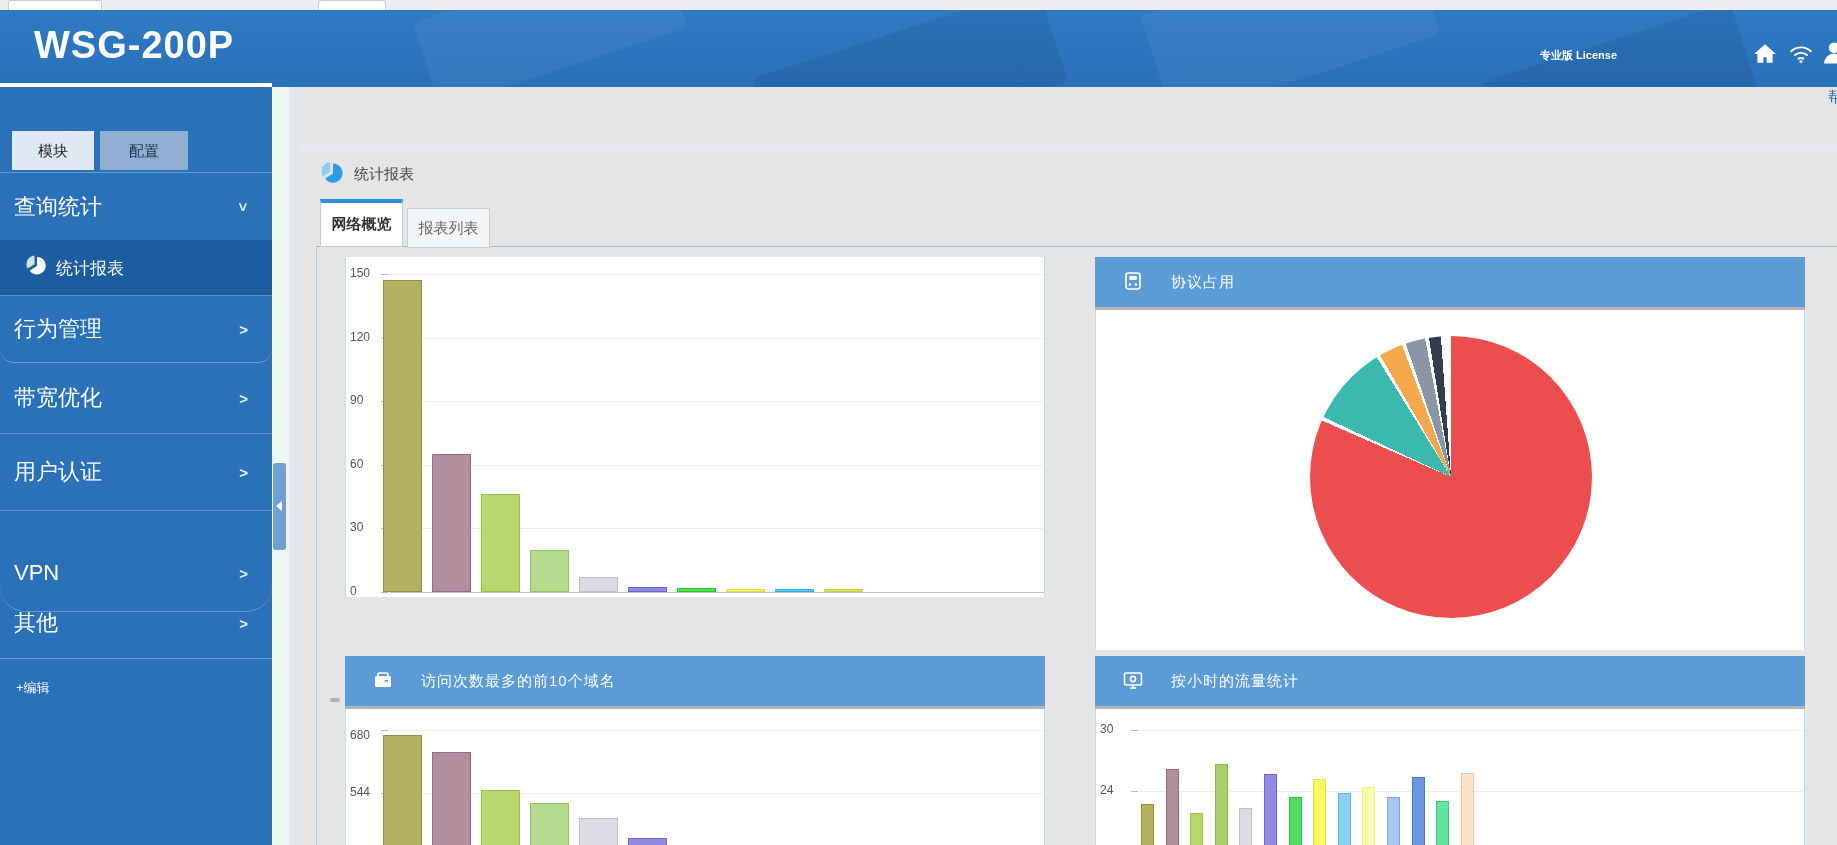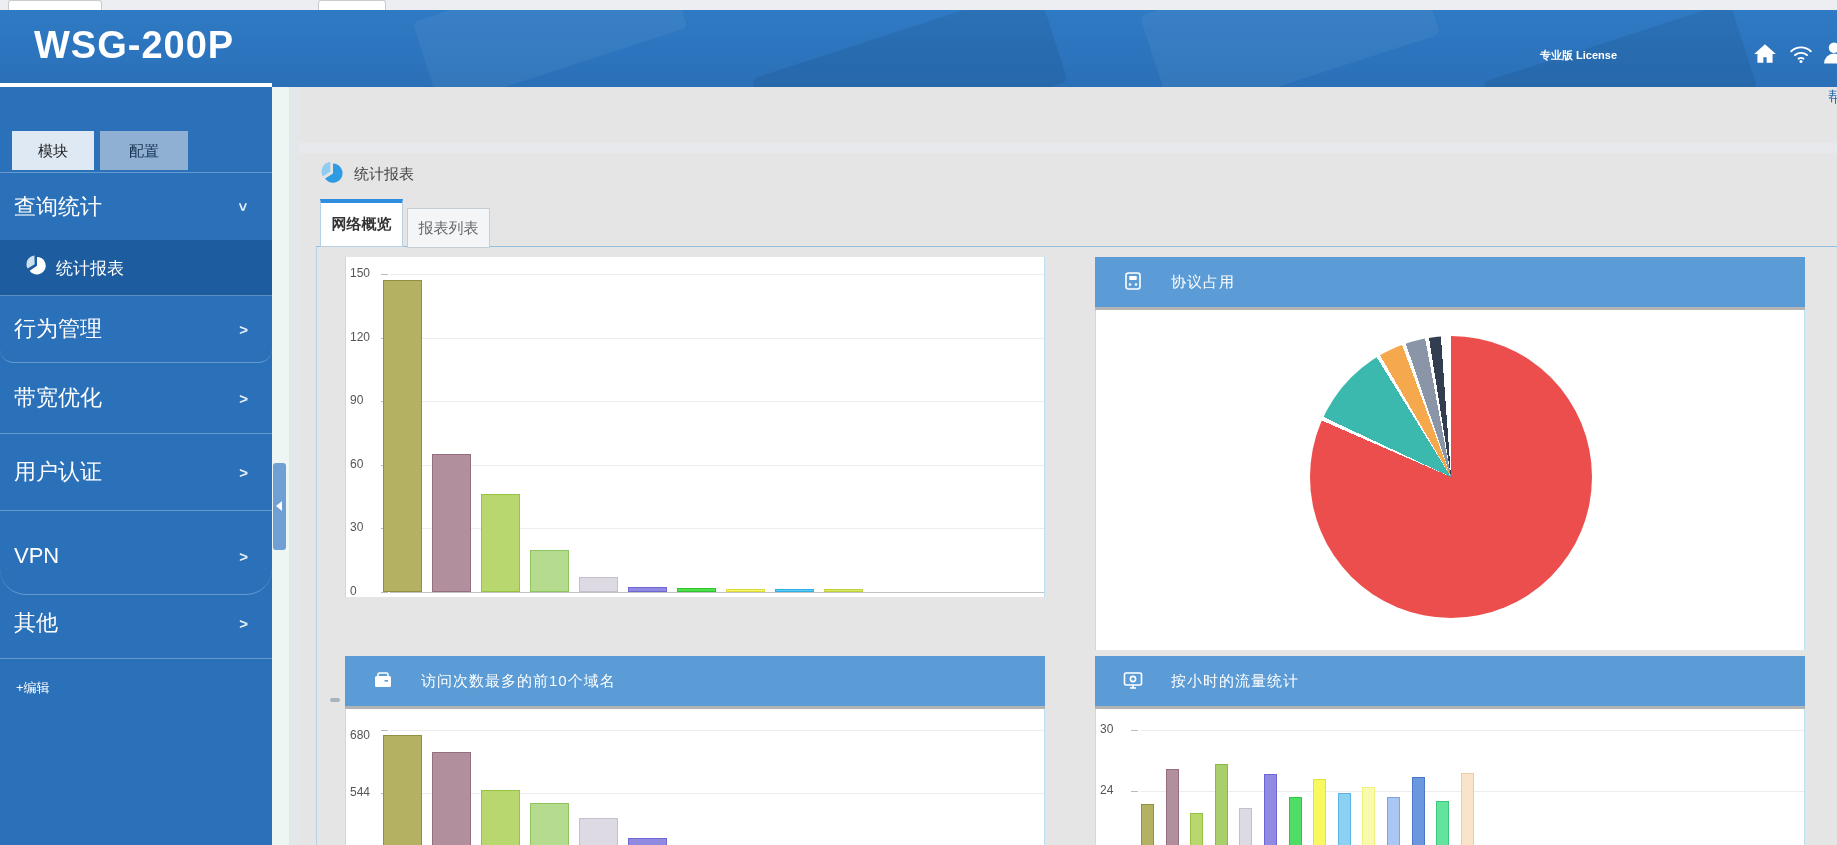--- a/index.html
+++ b/index.html
@@ -137,21 +137,21 @@
       <span class="chev">&gt;</span>
     </div>
     <div class="menu-item" style="top:275px;height:71px;">
       <span class="lbl">带宽优化</span>
       <span class="chev">&gt;</span>
     </div>
     <div class="menu-item" style="top:346px;height:77px;">
       <span class="lbl">用户认证</span>
       <span class="chev">&gt;</span>
     </div>
-    <div class="menu-item" style="top:430px;height:77px;border-radius:26px;">
+    <div class="menu-item" style="top:447px;height:77px;border-radius:26px;">
       <span class="lbl">VPN</span>
       <span class="chev">&gt;</span>
     </div>
     <div class="menu-item" style="top:500px;height:71px;">
       <span class="lbl">其他</span>
       <span class="chev">&gt;</span>
     </div>
     <div class="edit-link">+编辑</div>
   </div>
 

